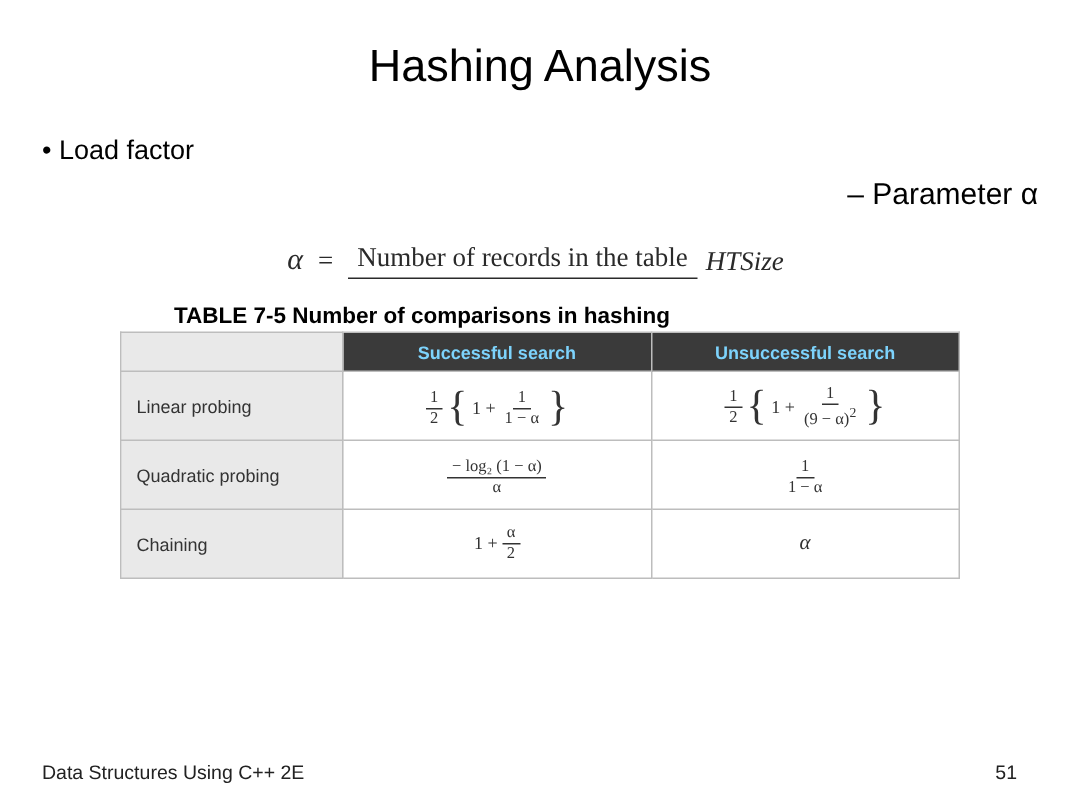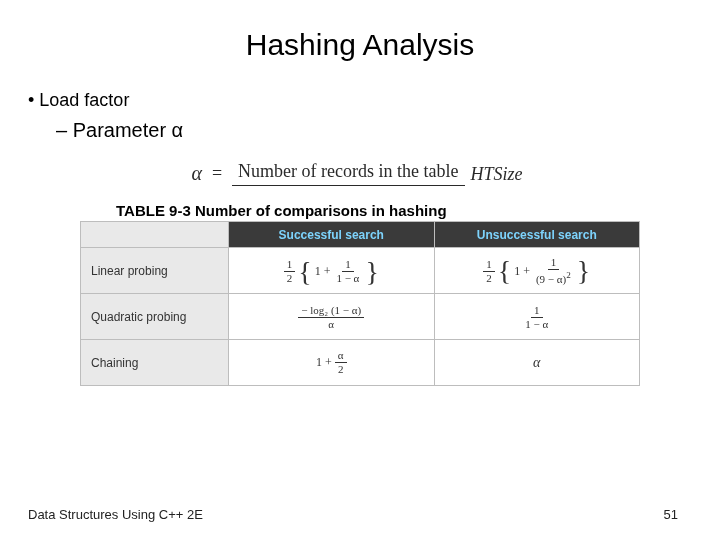--- a/index.html
+++ b/index.html
@@ -1,21 +1,21 @@
 <!DOCTYPE html>
 <html><head>
 <meta charset="utf-8">
 <style>
   * { box-sizing: border-box; margin: 0; padding: 0; }
   html, body { width: 720px; height: 540px; background: #fff; font-family: Arial, Helvetica, sans-serif; color: #000; }
   .slide { position: relative; width: 720px; height: 540px; padding: 24px 28px 20px 28px; }
   .title { text-align: center; font-size: 30px; font-weight: 400; margin-top: 4px; margin-bottom: 28px; }
   .bullet-l1 { font-size: 18px; margin-left: 0; margin-bottom: 8px; }
   .bullet-l1::before { content: "• "; }
-  .bullet-l2 { font-size: 20px; margin-left: 28px; margin-bottom: 18px; }
+  .bullet-l2 { font-size: 20px; margin-left: 28px; margin-bottom: 18px; text-align: right; }
   .bullet-l2::before { content: "– "; }
   .formula { text-align: center; margin: 4px 0 16px 0; }
   .formula-row { display: inline-flex; align-items: center; font-family: Georgia, 'Times New Roman', serif; font-size: 18px; color: #2a2a2a; gap: 10px; }
   .alpha { font-style: italic; font-size: 20px; }
   .frac { display: inline-flex; flex-direction: row; align-items: center; line-height: 1.3; }
   .frac .num { border-bottom: 1px solid #2a2a2a; padding: 0 6px 2px 6px; }
   .frac .den { padding: 2px 6px 0 6px; font-style: italic; }
   .table-caption { font-size: 15px; font-weight: 700; margin-left: 88px; margin-bottom: 2px; }
   .table-wrap { margin: 0 auto; width: 560px; }
   table { border-collapse: collapse; width: 100%; table-layout: fixed; }
@@ -47,21 +47,21 @@
     <span class="formula-row">
       <span class="alpha">α</span>
       <span>=</span>
       <span class="frac">
         <span class="num">Number of records in the table</span>
         <span class="den">HTSize</span>
       </span>
     </span>
   </div>
 
-  <div class="table-caption">TABLE 9-3 Number of comparisons in hashing</div>
+  <div class="table-caption">TABLE 7-5 Number of comparisons in hashing</div>
 
   <div class="table-wrap">
     <table>
       <thead>
         <tr>
           <th class="rowhead"></th>
           <th>Successful search</th>
           <th>Unsuccessful search</th>
         </tr>
       </thead>

